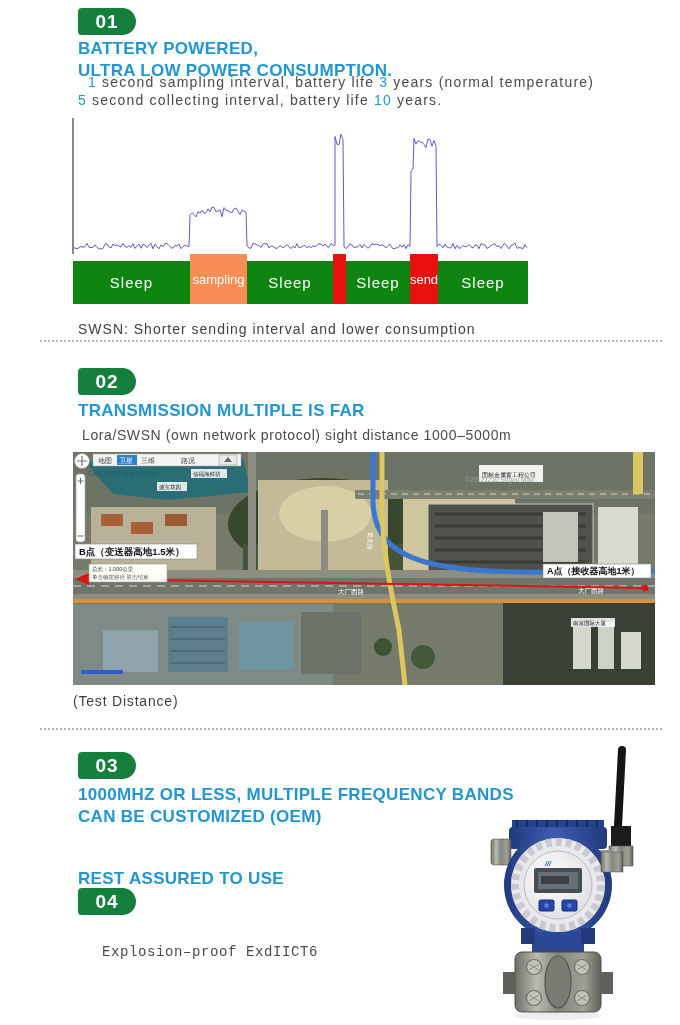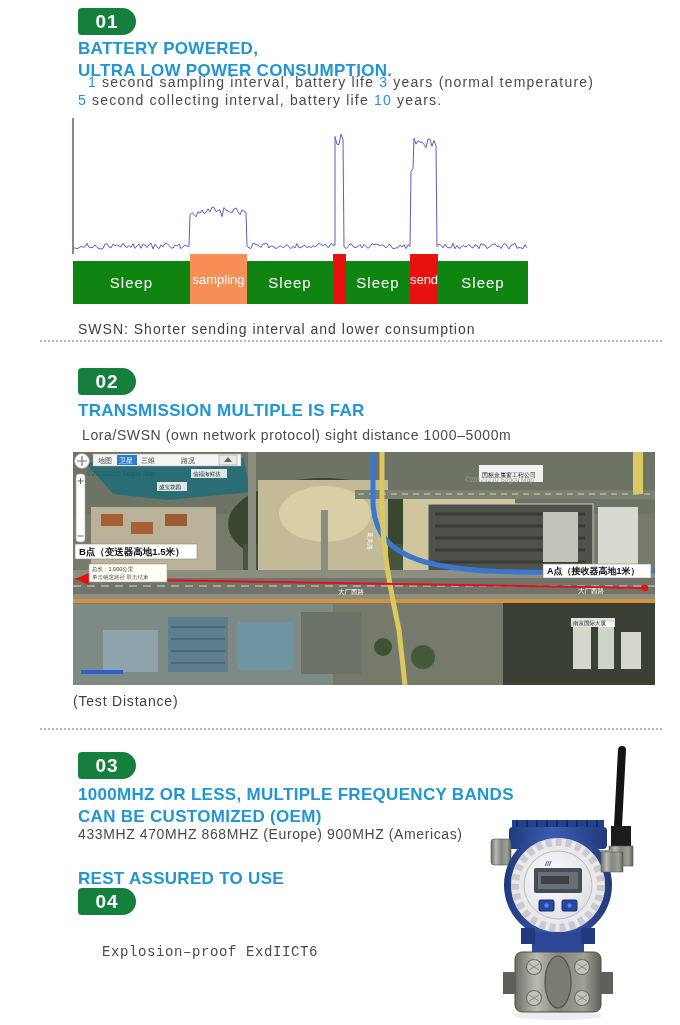--- a/index.html
+++ b/index.html
@@ -193,21 +193,20 @@
 
   <div class="abs divider" style="left:40px;top:728px;width:622px;"></div>
 
   <div class="abs badge" style="left:78px;top:752px;">
     <span>03</span>
   </div>
   <div class="abs sec-title" style="left:78px;top:784px;">
     <span>1000MHZ OR LESS, MULTIPLE FREQUENCY BANDS</span><br>
     <span>CAN BE CUSTOMIZED (OEM)</span>
   </div>
-  <p class="abs body-text" style="left:78px;top:826px;margin:0;letter-spacing:.6px;">433MHZ 470MHZ 868MHZ (Europe) 900MHZ (Americas)</p>
 
   <div class="abs badge" style="left:78px;top:880px;margin-top:8px;">
     <span>04</span>
   </div>
   <div class="abs sec-title" style="left:78px;top:868px;">REST ASSURED TO USE</div>
   <p class="abs body-text" style="left:94px;top:936px;margin:8px;letter-spacing:.6px;font-family:Liberation Mono, monospace;">Explosion–proof ExdIICT6</p>
 
   <svg class="abs" style="left:485px;top:742px;" width="180" height="283" viewBox="0 0 180 283">
     <defs>
       <linearGradient id="steel" x1="0" y1="0" x2="1" y2="0">

